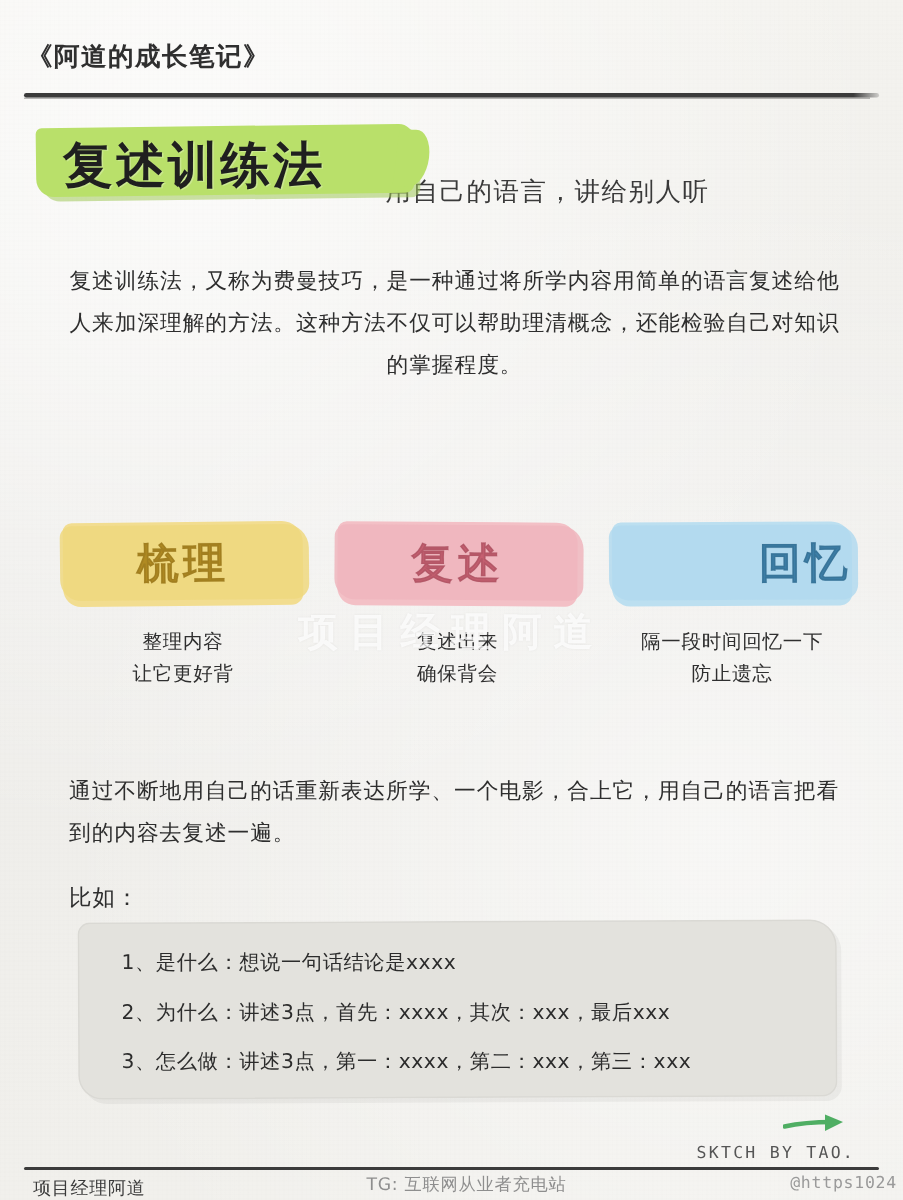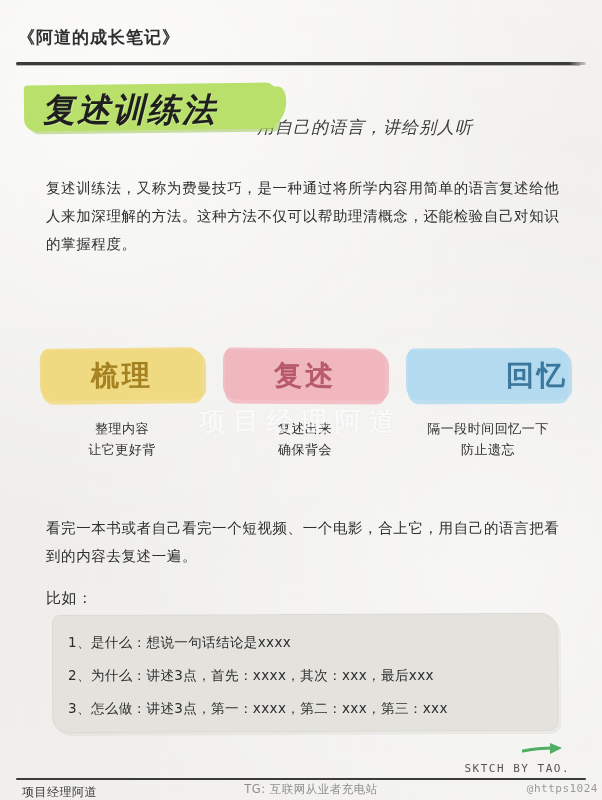--- a/index.html
+++ b/index.html
@@ -74,21 +74,20 @@
   }
 
   
   .title-row {
     position: absolute;
     top: 82px;
     left: 28px;
     right: 20px;
     display: flex;
     align-items: flex-start;
-    font-style: italic;
   }
   .title-hl {
     position: relative;
     padding: 6px 14px 8px 14px;
   }
   .title-hl .swash {
     position: absolute;
     left: -4px;
     top: 2px;
     width: 252px;
@@ -131,21 +130,21 @@
   
   .para {
     position: absolute;
     left: 46px;
     right: 42px;
     font-size: 14.5px;
     line-height: 28px;
     color: #2e2e2e;
     letter-spacing: 0.6px;
   }
-  .para-1 { top: 174px; }
+  .para-1 { top: 174px; text-align: center; }
   .para-2 { top: 268px; }
 
   
   .cards {
     position: absolute;
     top: 348px;
     left: 42px;
     right: 34px;
     display: flex;
     justify-content: space-between;
@@ -234,20 +233,21 @@
     position: absolute;
     top: 626px;
     left: 68px;
     right: 56px;
   }
   .example-item {
     font-size: 13.5px;
     line-height: 33px;
     color: #2c2c2c;
     letter-spacing: 0.4px;
+    margin-left: 13px;
   }
 
   
   .arrow {
     position: absolute;
     right: 36px;
     top: 742px;
     width: 44px;
     height: 16px;
   }
@@ -350,21 +350,21 @@
       </div>
       <div class="caption">
         <div>隔一段时间回忆一下</div>
         <div>防止遗忘</div>
       </div>
     </div>
   </div>
 
   <div class="watermark">项目经理阿道</div>
 
-  <div class="para para-3">看完一本书或者自己看完一个短视频、一个电影，合上它，用自己的语言把看到的内容去复述一遍。</div>
+  <div class="para para-3">通过不断地用自己的话重新表达所学、一个电影，合上它，用自己的语言把看到的内容去复述一遍。</div>
   <div class="para para-4">比如：</div>
 
   <div class="example"></div>
   <div class="example-list">
     <div class="example-item">1、是什么：想说一句话结论是xxxx</div>
     <div class="example-item">2、为什么：讲述3点，首先：xxxx，其次：xxx，最后xxx</div>
     <div class="example-item">3、怎么做：讲述3点，第一：xxxx，第二：xxx，第三：xxx</div>
   </div>
 
   <div class="arrow">

